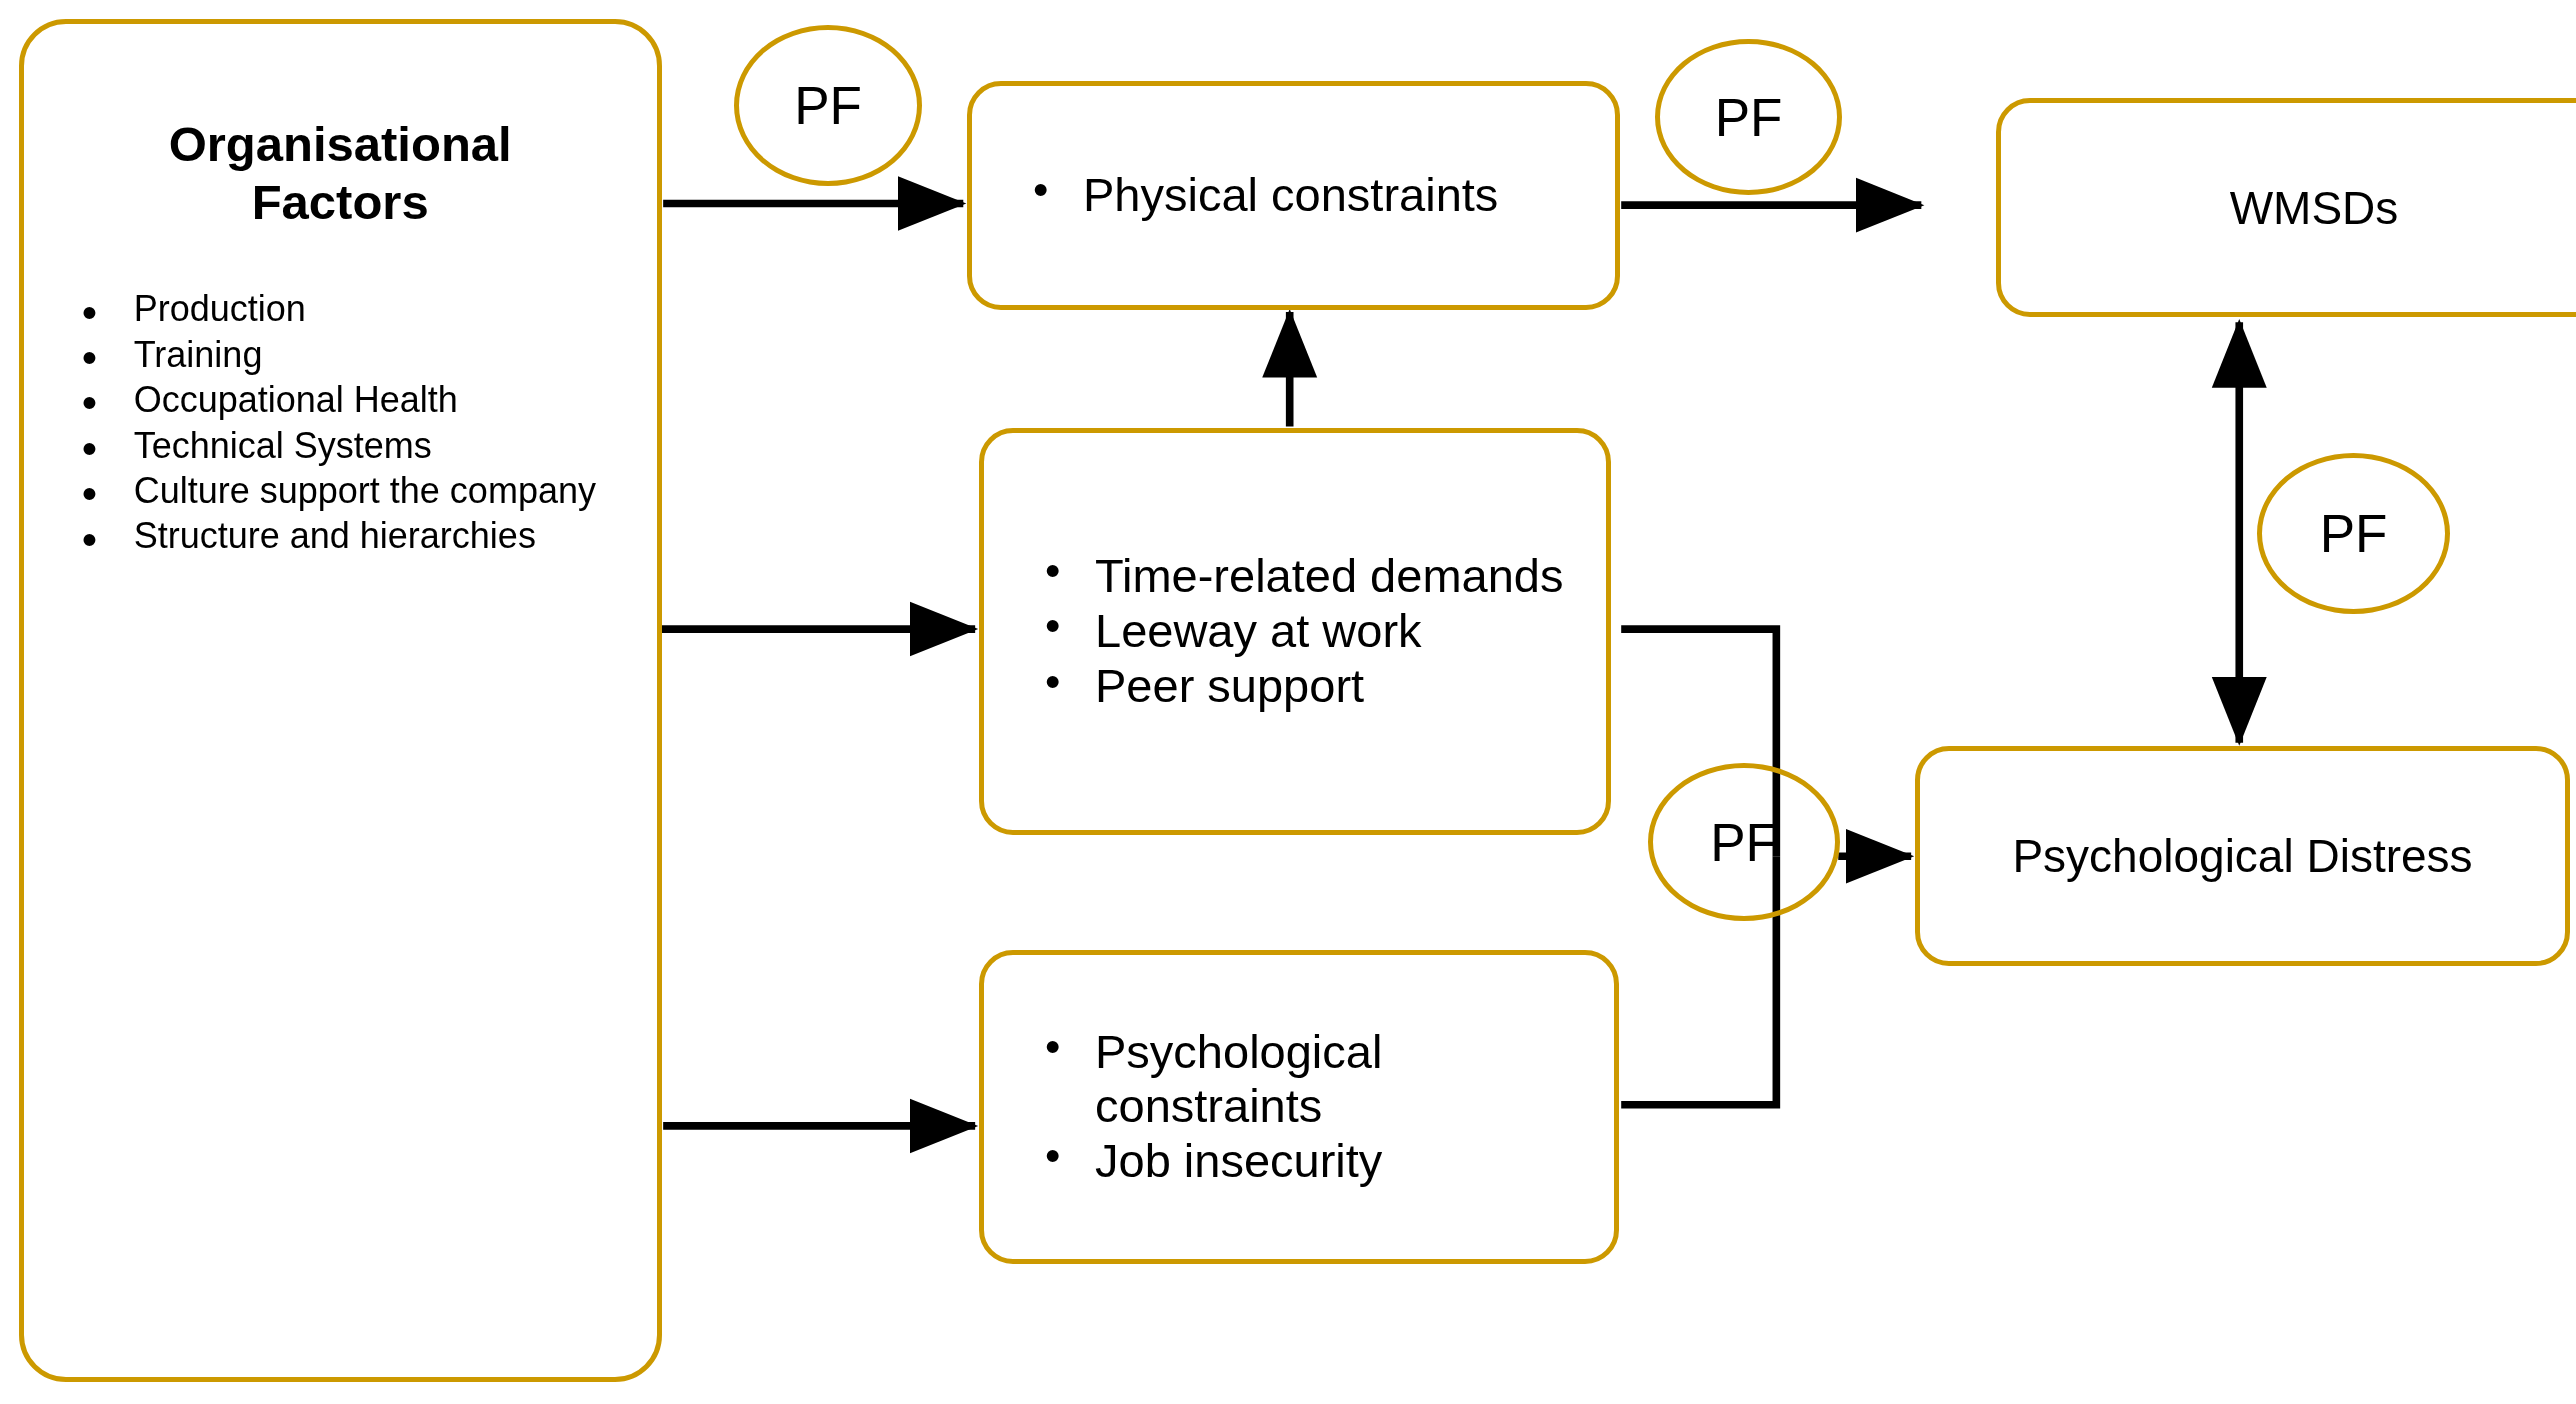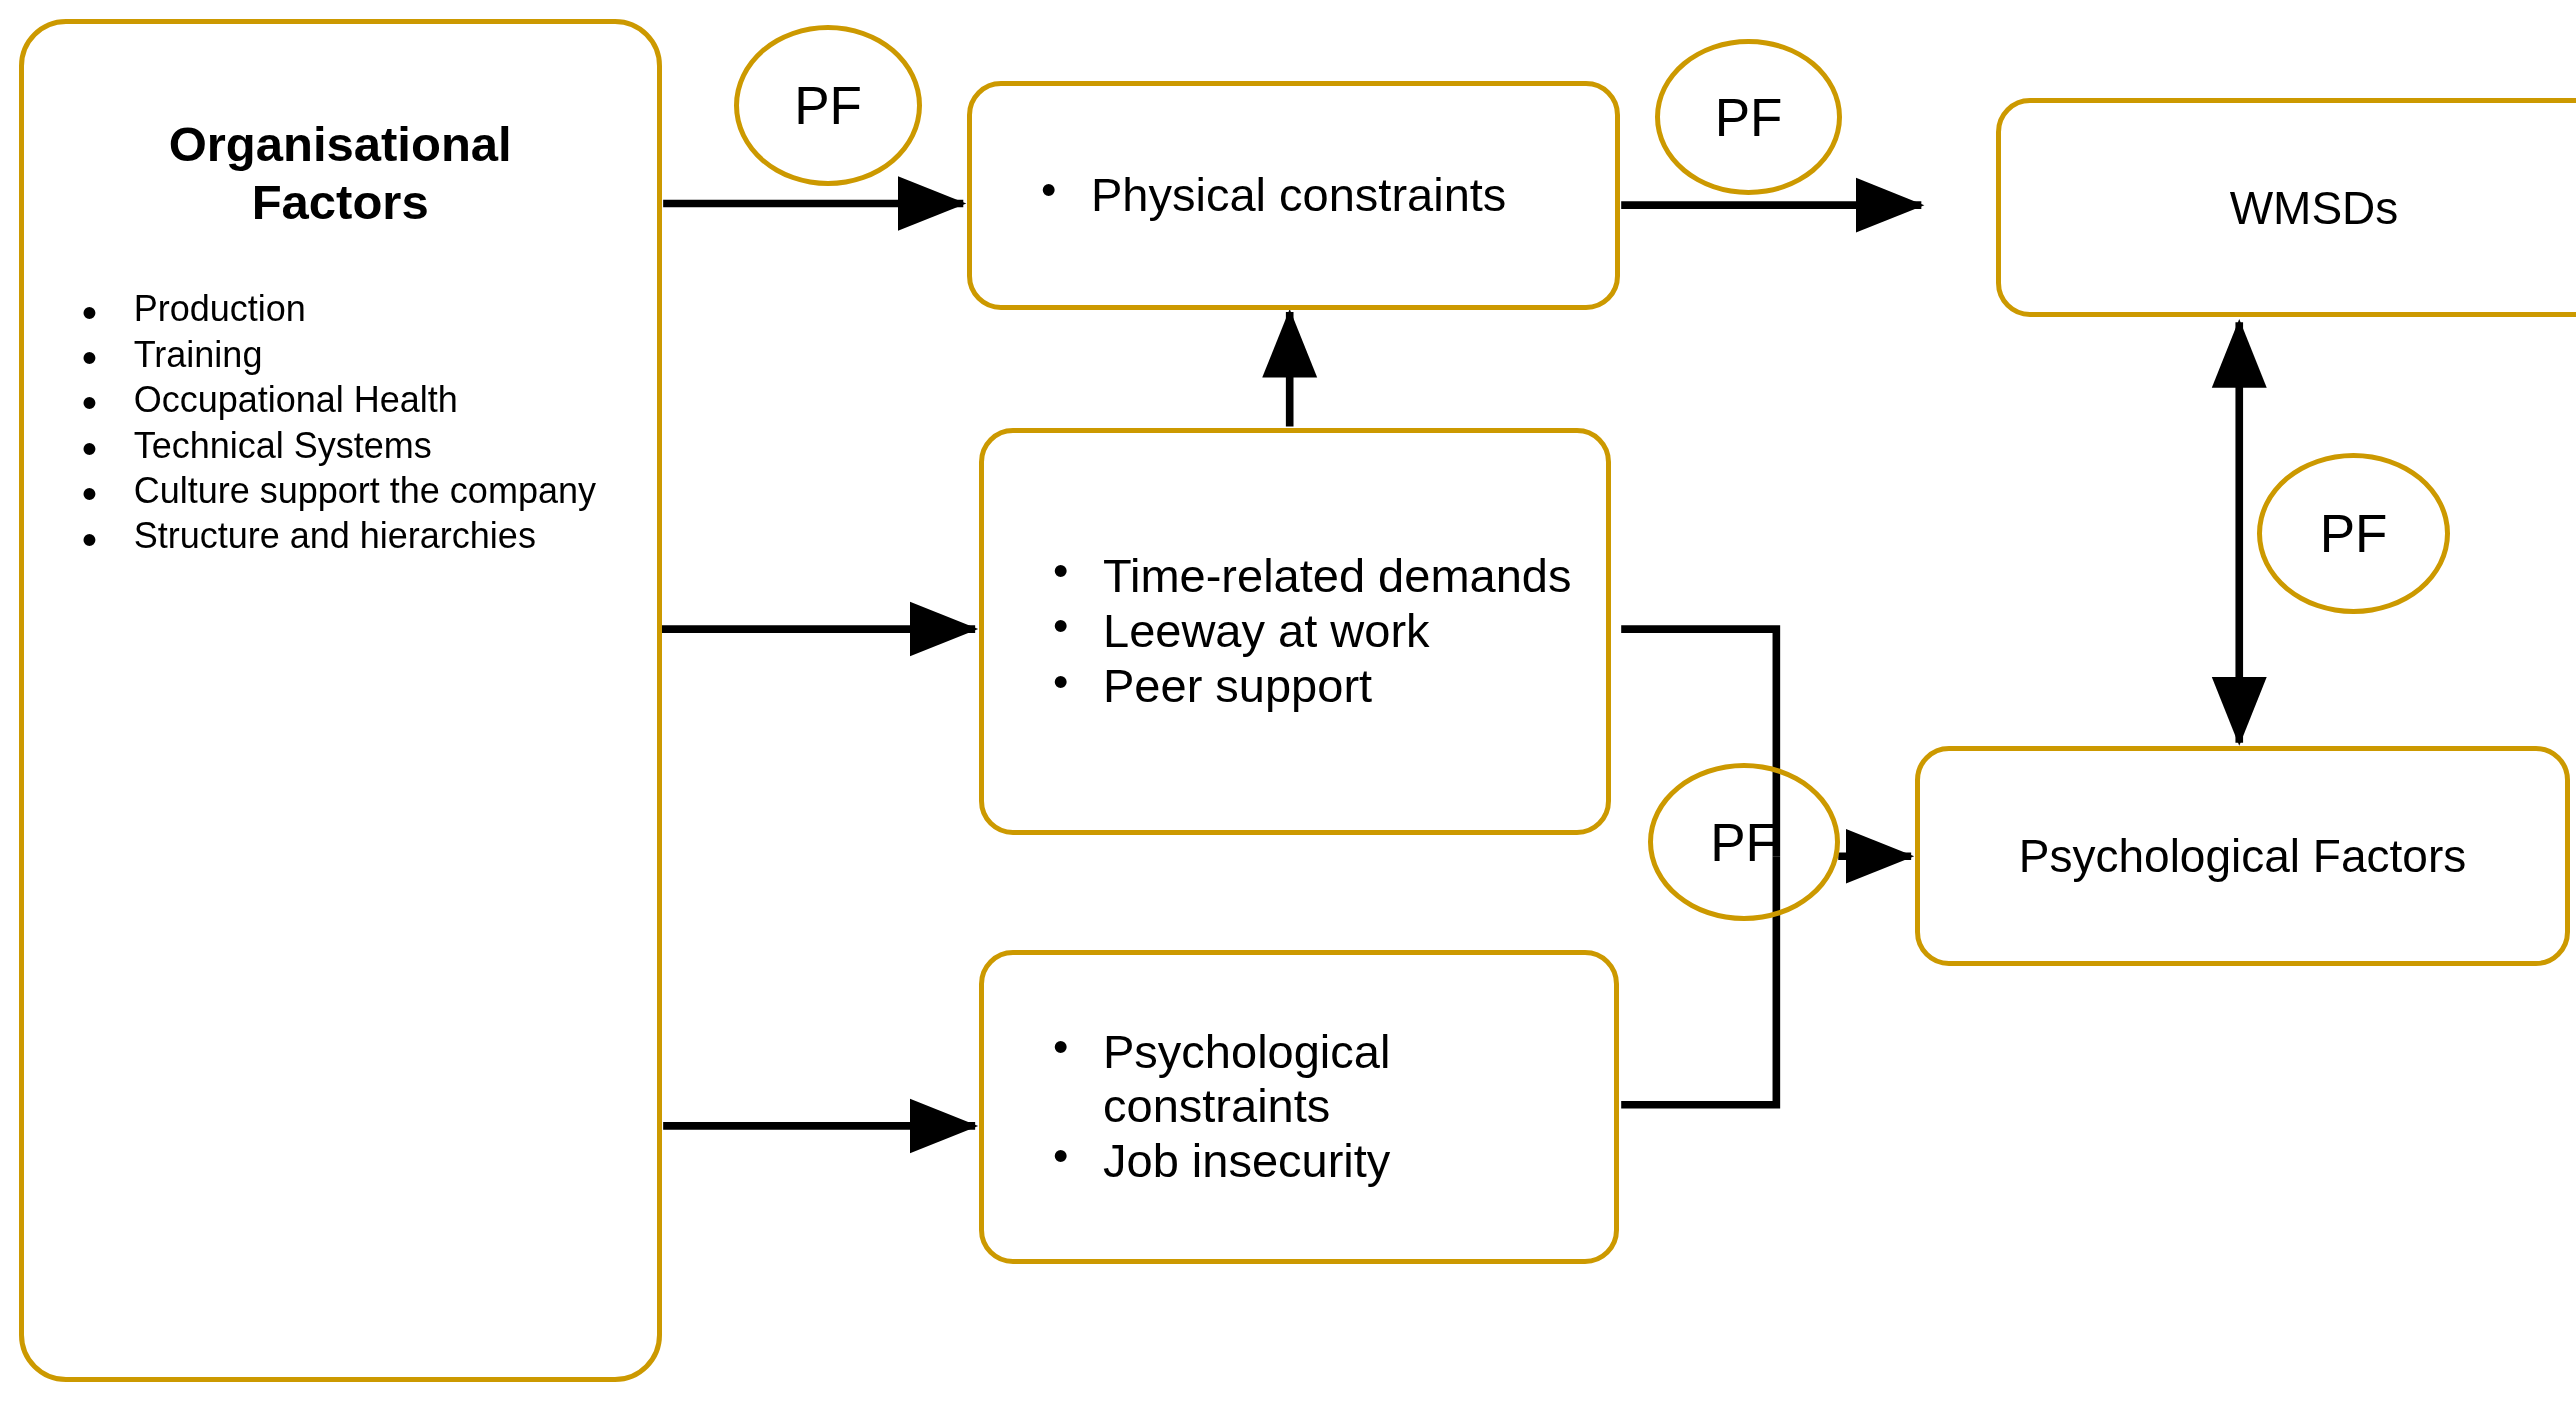--- a/index.html
+++ b/index.html
@@ -82,21 +82,21 @@
   }
   #timerelated-box {
     left: 979px; top: 428px;
     width: 632px; height: 407px;
   }
   #psychconstraints-box {
     left: 979px; top: 950px;
     width: 640px; height: 314px;
   }
   .bullets {
-    margin: 16px; padding: 0;
+    margin: 8px; padding: 0;
     list-style: none;
   }
   .bullets li {
     position: relative;
     font-size: 47px;
     line-height: 1.14;
     color: #000;
     padding-left: 103px;
     padding-right: 17px;
     margin-bottom: 1.7px;
@@ -213,21 +213,21 @@
       <li>Psychological constraints</li>
       <li>Job insecurity</li>
     </ul>
   </div>
 
   <div class="node round-md" id="wmsds-box">
     <div class="outcome-label">WMSDs</div>
   </div>
 
   <div class="node round-md" id="distress-box">
-    <div class="outcome-label">Psychological Factors</div>
+    <div class="outcome-label">Psychological Distress</div>
   </div>
 
   <div class="pf" id="pf-1">PF</div>
   <div class="pf" id="pf-2">PF</div>
   <div class="pf" id="pf-3">PF</div>
   <div class="pf" id="pf-4">PF</div>
 
 </div>
 
 

